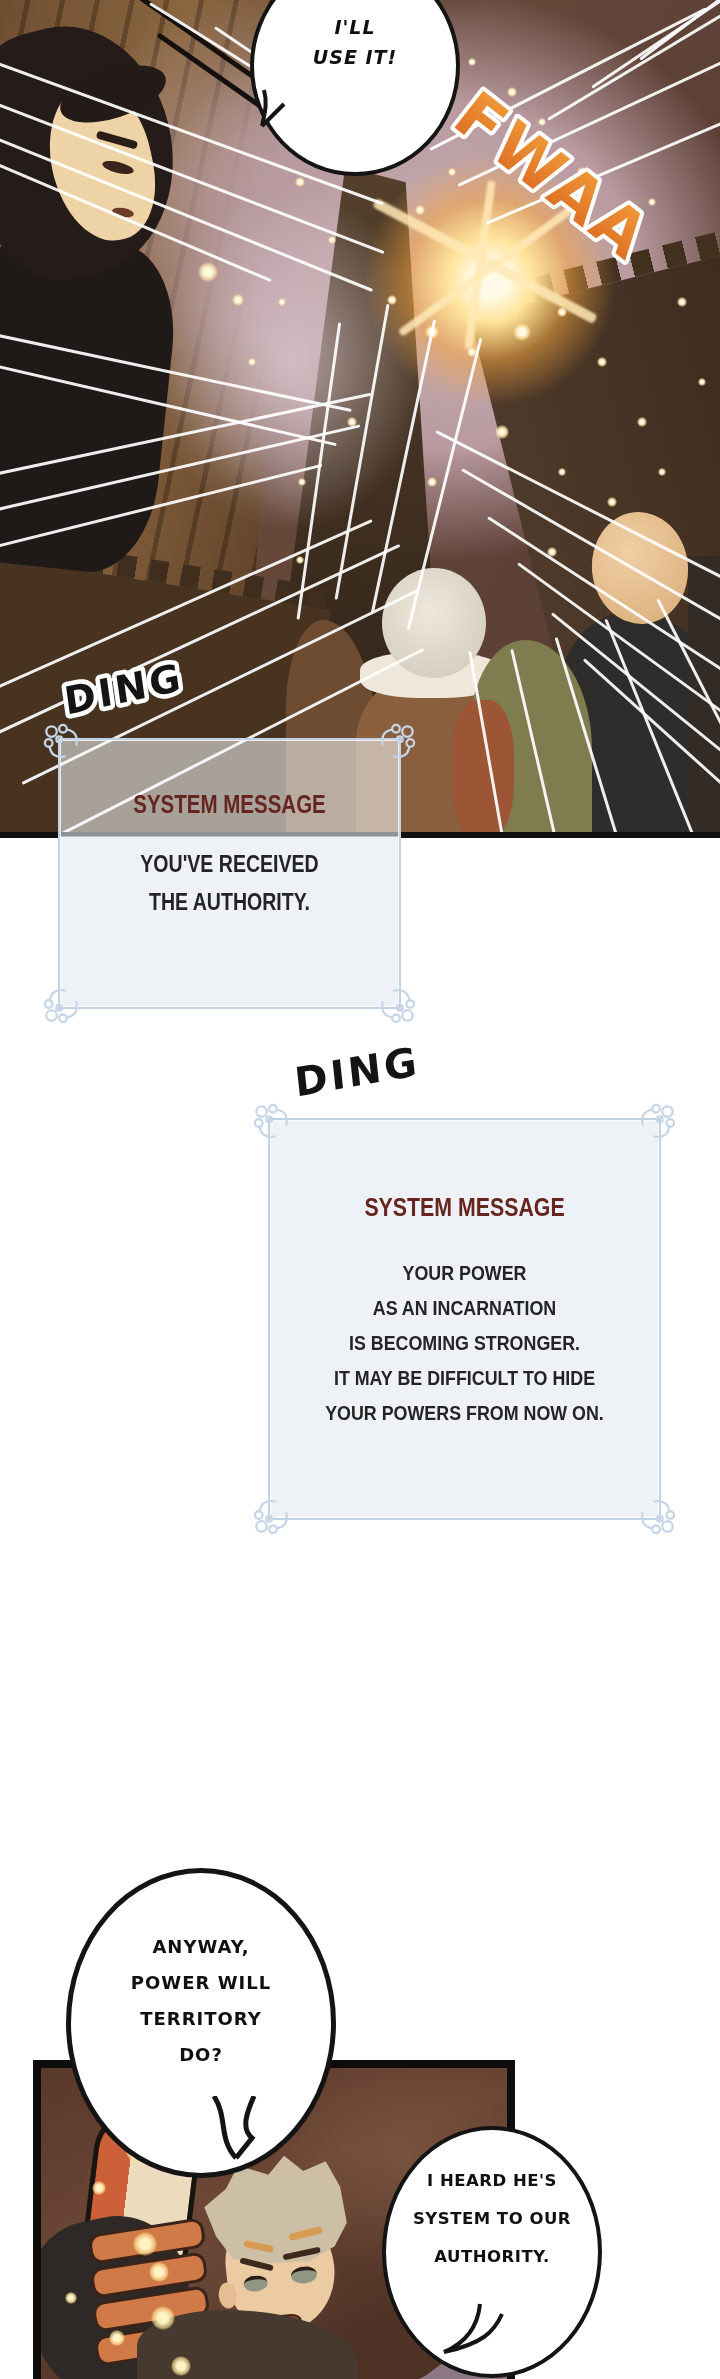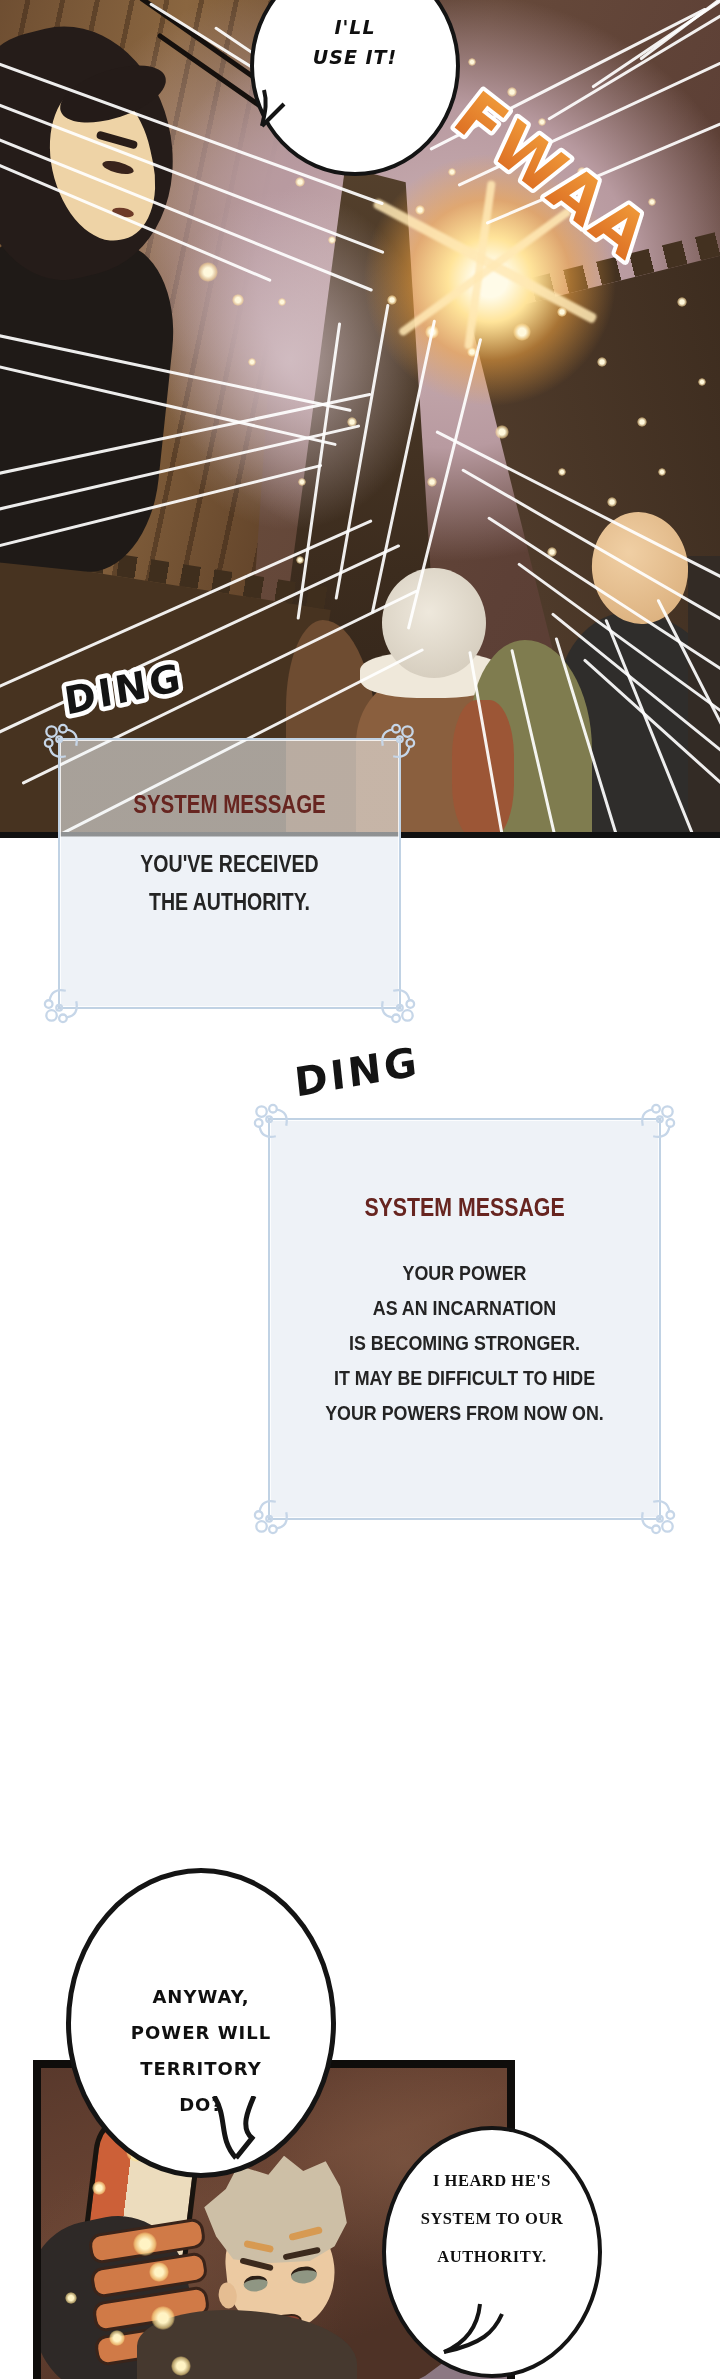--- a/index.html
+++ b/index.html
@@ -74,23 +74,23 @@
   .p1-border{position:absolute;left:0;bottom:0;width:720px;height:6px;background:#111;}
 
   
   .bubble{position:absolute;background:#fff;border:4px solid var(--ink,#141414);border-radius:50%;
     display:flex;flex-direction:column;align-items:center;z-index:11;
     font-family:"DejaVu Sans",sans-serif;font-weight:bold;color:#101010;text-align:center;}
   .bubble .bl{white-space:nowrap;}
   .bubble-useit{left:250px;top:-44px;width:202px;height:160px;padding-top:52px;
     font-size:19px;font-style:italic;letter-spacing:1px;line-height:30px;}
   .bubble-anyway{left:66px;top:1868px;width:260px;height:244px;border-width:5px;
-    padding-top:56px;font-size:18px;letter-spacing:1px;line-height:36px;justify-content:center;}
+    padding-top:56px;font-size:18px;letter-spacing:1px;line-height:36px;}
   .bubble-heard{left:382px;top:2126px;width:212px;height:212px;
-    padding-top:32px;font-size:16.5px;letter-spacing:.5px;line-height:38px;font-family:Liberation Serif, serif;}
+    padding-top:32px;font-size:16.5px;letter-spacing:.5px;line-height:38px;}
   .tail{position:absolute;z-index:12;}
 
   
   .sfx-svg{position:absolute;overflow:visible;z-index:10;}
   .ding-text{font-family:"DejaVu Sans",sans-serif;font-weight:bold;
     paint-order:stroke;stroke:#fff;stroke-width:9px;stroke-linejoin:round;fill:var(--ink,#141414);}
 
   
   .sysbox{position:absolute;border:2px solid var(--boxBorder,#c0d2e4);z-index:9;
     box-shadow:inset 0 0 0 1px rgba(255,255,255,.8);}

